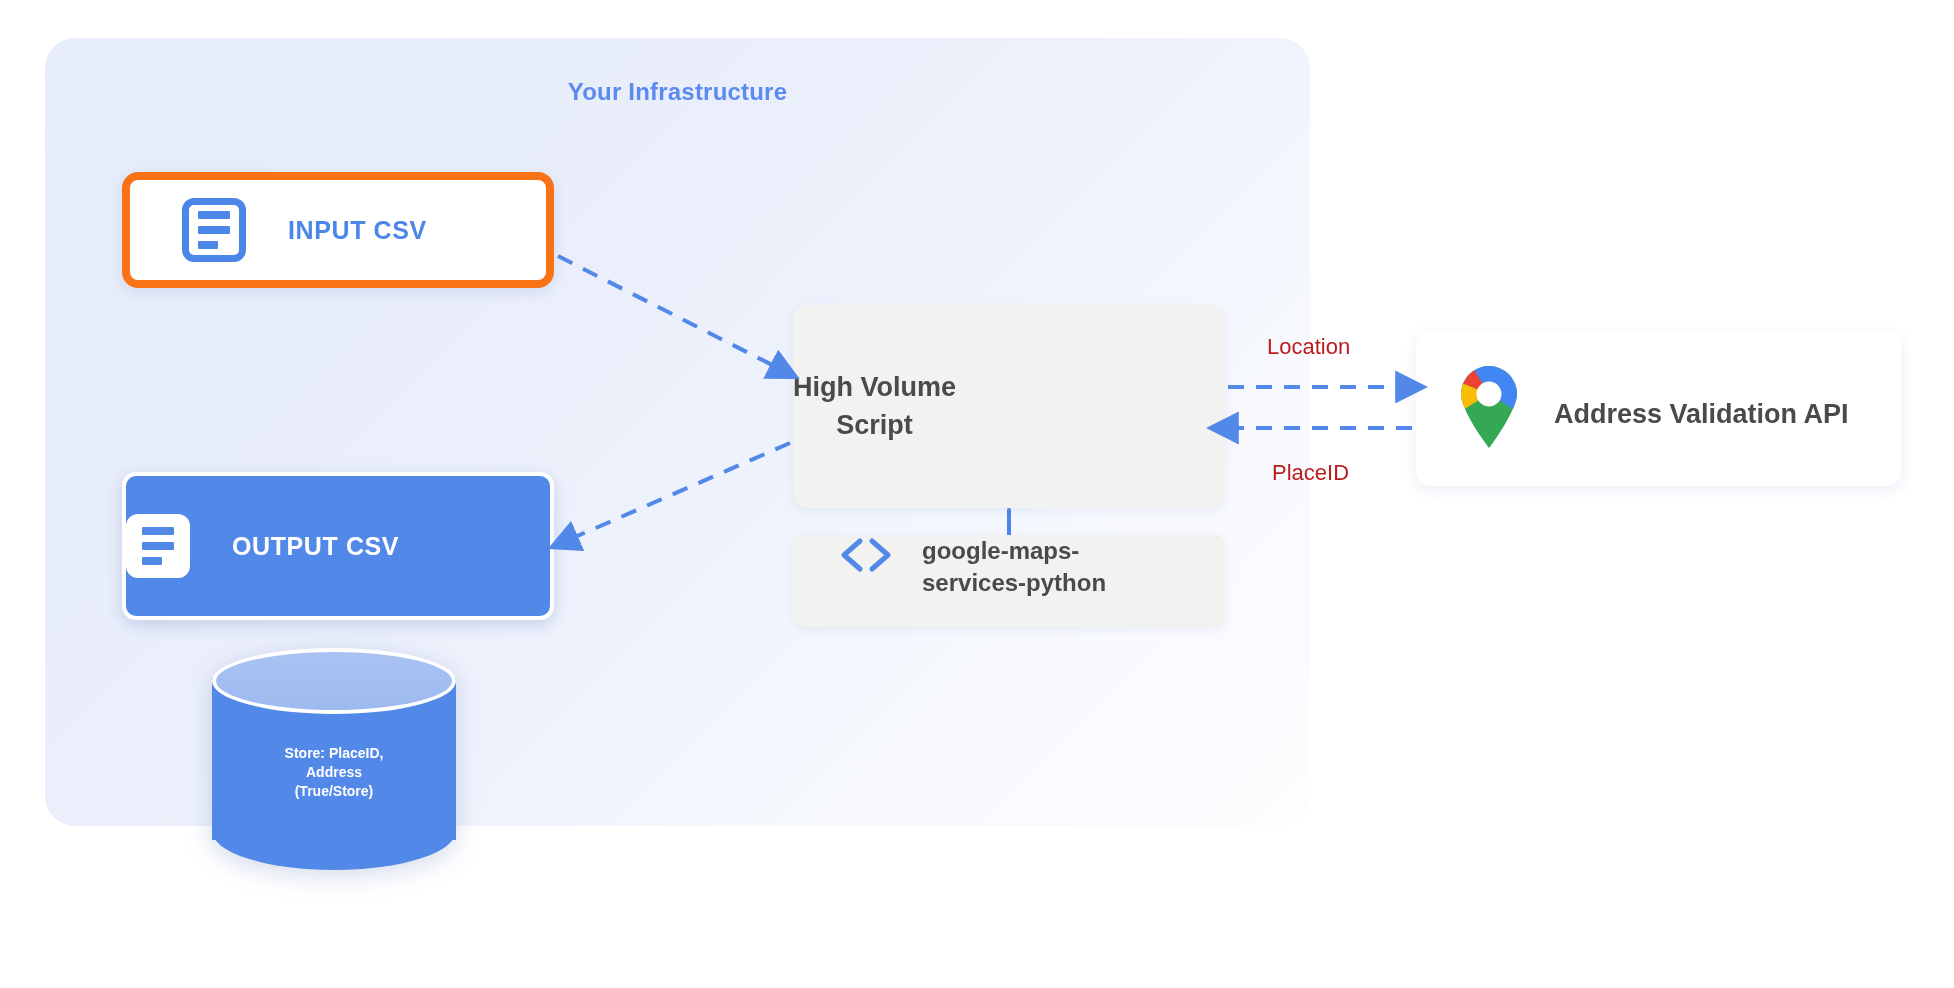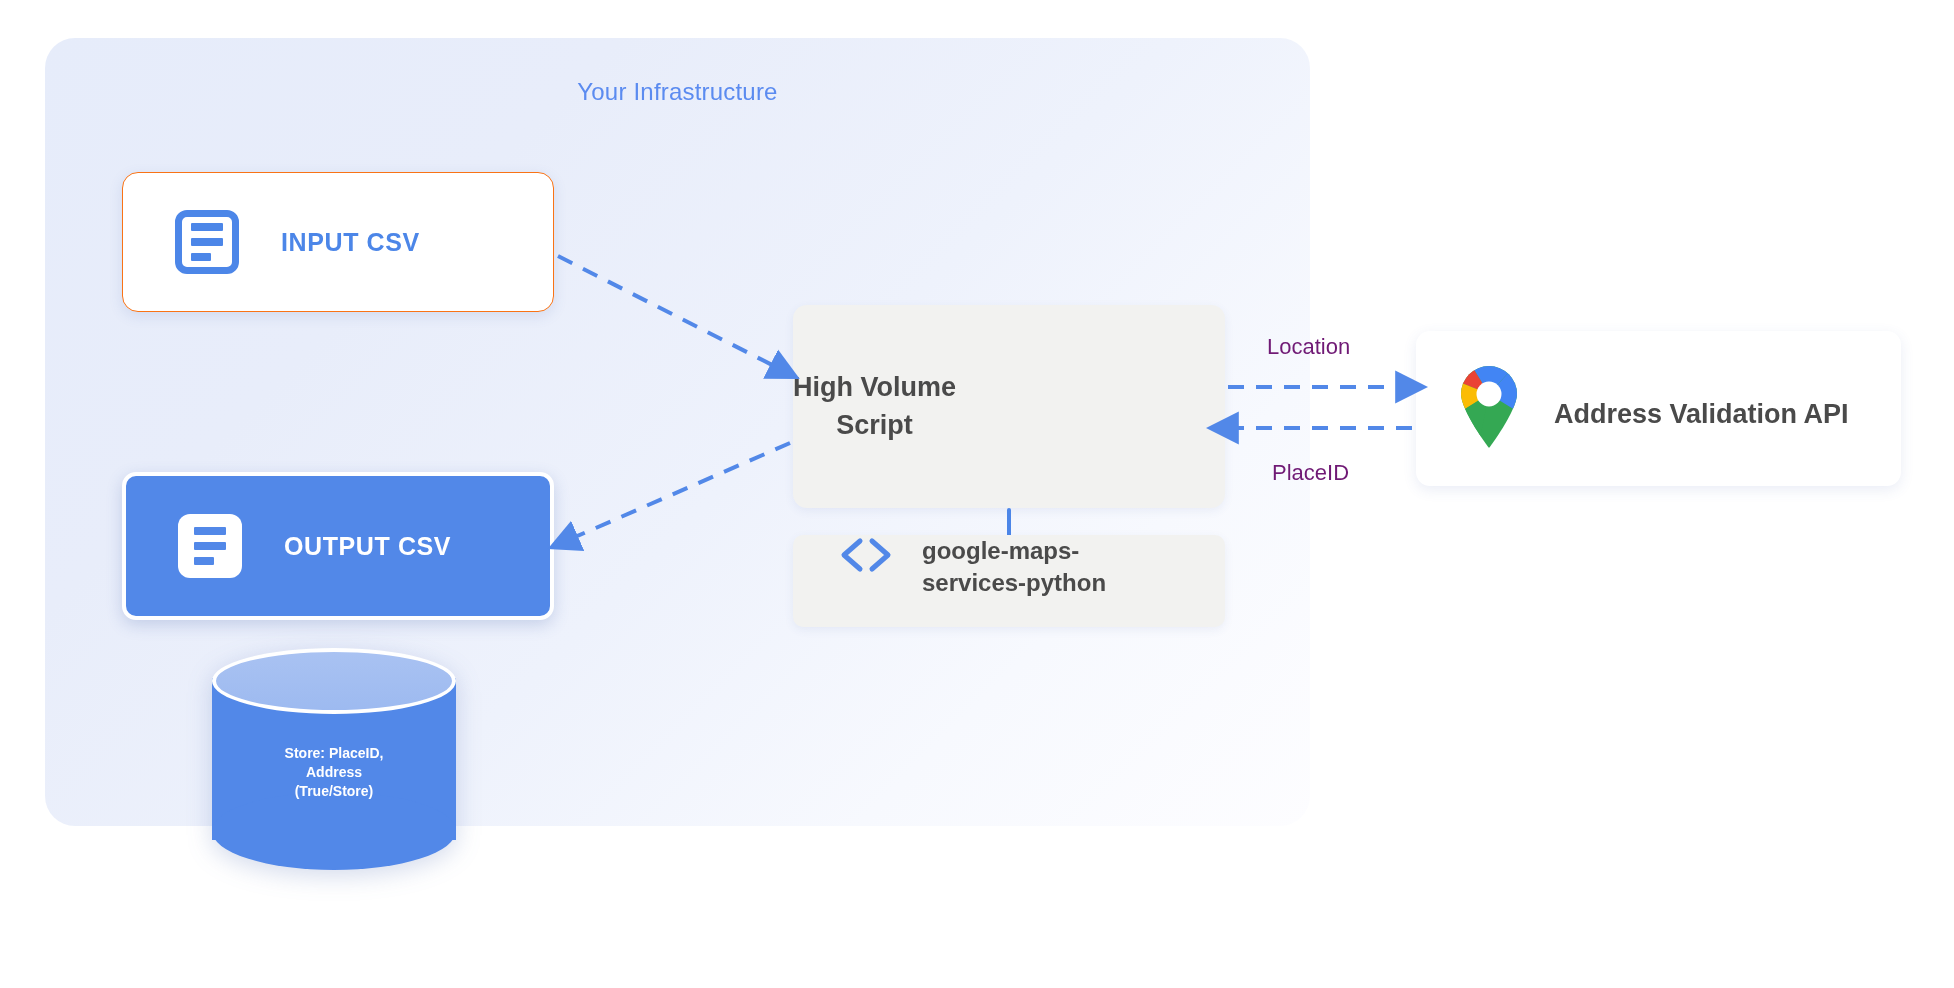--- a/index.html
+++ b/index.html
@@ -9,42 +9,41 @@
   #stage{position:absolute;left:0;top:0;width:1954px;height:988px;}
 
   
   #infra-panel{
     position:absolute;left:45px;top:38px;width:1265px;height:788px;
     border-radius:30px;
     background:linear-gradient(135deg,#e6ecfa 0%,#e8edfa 28%,#eef2fc 55%,#f7f9fe 78%,#fdfdff 100%);
   }
   #infra-title{
     position:absolute;left:45px;top:78px;width:1265px;
-    text-align:center;color:#5b8bf0;font-size:24px;font-weight:normal;
+    text-align:center;color:#5b8bf0;font-size:24px;font-weight:bold;
     letter-spacing:.2px;
   }
 
   
   .card{position:absolute;box-sizing:border-box;display:flex;align-items:center;}
 
   
   #input-csv{
-    left:122px;top:172px;width:432px;height:140px;
-    background:#ffffff;border:1px solid #f97316;border-radius:16px;
+    left:122px;top:172px;width:432px;height:116px;
+    background:#ffffff;border:8px solid #f97316;border-radius:16px;
     box-shadow:0 4px 14px rgba(60,90,170,.13);
     padding-left:52px;
   }
   #input-csv .label{color:#4c86e8;font-size:25px;font-weight:bold;letter-spacing:.6px;margin-left:42px;}
 
   
   #output-csv{
     left:122px;top:472px;width:432px;height:148px;
     background:#5288e8;border:4px solid #ffffff;border-radius:14px;
     box-shadow:0 5px 16px rgba(60,90,170,.22);
-    padding-left:52px;
   }
   #output-csv .label{color:#ffffff;font-size:25px;font-weight:bold;letter-spacing:.6px;margin-left:42px;}
 
   
   .doc-icon{width:64px;height:64px;box-sizing:border-box;border-radius:12px;
             display:flex;flex-direction:column;justify-content:center;align-items:center;gap:7px;flex:none;}
   .doc-icon.blue{border:7px solid #4c86e8;}
   .doc-icon.white{background:#ffffff;}
   .doc-icon .bar{height:8px;border-radius:1px;}
   .doc-icon.blue .bar{background:#4c86e8;}
@@ -88,21 +87,21 @@
   
   #api-box{
     position:absolute;left:1416px;top:331px;width:485px;height:155px;
     background:#ffffff;border-radius:14px;display:flex;align-items:center;
     box-shadow:0 4px 14px rgba(60,90,170,.11);
   }
   #map-pin{margin-left:42px;flex:none;}
   #api-box .label{color:#4a4a4a;font-size:27px;font-weight:bold;margin-left:34px;margin-top:12px;}
 
   
-  .edge-label{position:absolute;color:#701a75;font-size:22px;white-space:nowrap;}
+  .edge-label{position:absolute;color:#b91c1c;font-size:22px;white-space:nowrap;}
   #label-location{left:1267px;top:334px;}
   #label-placeid{left:1272px;top:460px;}
 
   #arrows{position:absolute;left:0;top:0;width:1954px;height:988px;pointer-events:none;}
 </style>
 </head>
 <body>
 
 <div id="stage">
 

